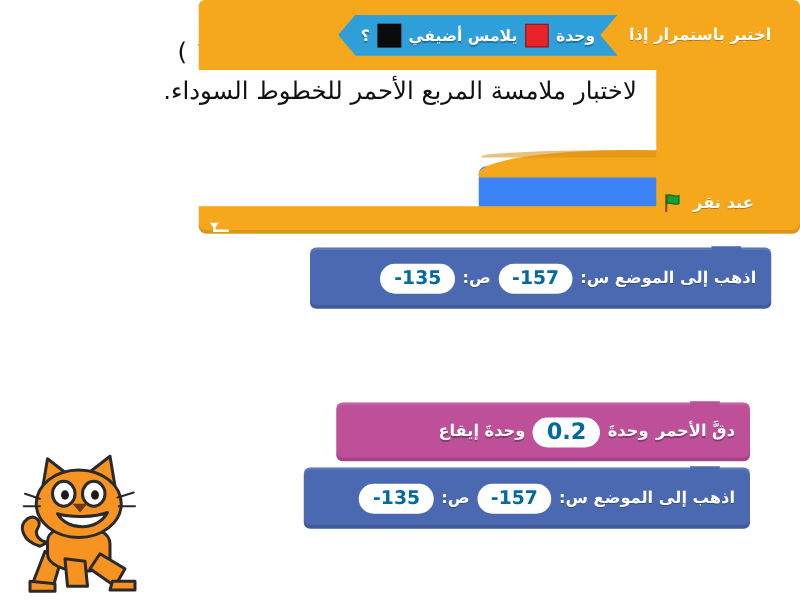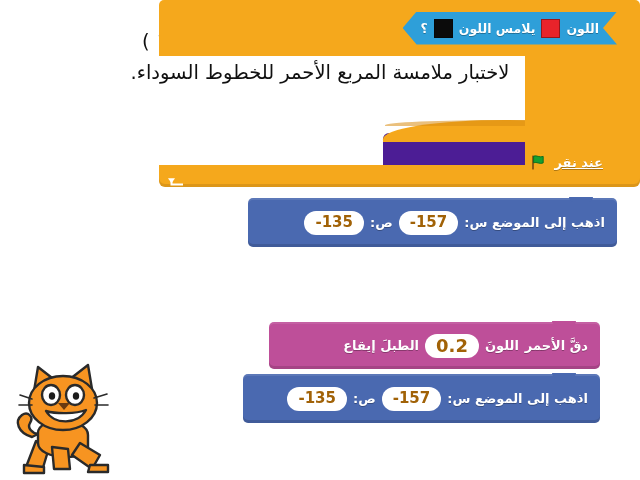--- a/index.html
+++ b/index.html
@@ -57,26 +57,25 @@
     white-space: nowrap;
     text-shadow: 0 1px 0 rgba(0,0,0,.28);
   }
 
   
   #hat-block {
     right: 23px;
     top: 133px;
     width: 234px;
     height: 52px;
-    background: #4c1d95;
+    background: #3b82f6;
     border-radius: 6px 6px 7px 7px;
     justify-content: flex-start;
     padding: 0 14px 0 0;
     box-shadow: inset 0 -3px 0 rgba(0,0,0,.10);
-    text-decoration: underline;
   }
   #hat-block .hat-dome {
     position: absolute;
     left: 0; right: 0;
     top: -13px;
     height: 22px;
     background: #F5A81C;
     border-radius: 60% 55% 0 0 / 100% 100% 0 0;
   }
   #hat-block .hat-dome::after {
@@ -132,21 +131,21 @@
   }
   #motion-block-2 {
     right: 40px;
     top: 374px;
     width: 357px;
   }
 
   
   .oval {
     background: #ffffff;
-    color: #a16207;
+    color: #0369a1;
     border-radius: 12px;
     padding: 2px 11px 3px;
     font-size: 15px;
     font-weight: bold;
     text-shadow: none;
     direction: ltr;
     display: inline-flex;
     align-items: center;
     line-height: 19px;
     min-width: 26px;
@@ -302,46 +301,47 @@
     <span class="notch-top"></span>
     <span>اذهب إلى الموضع س:</span>
     <span class="oval">-157</span>
     <span>ص:</span>
     <span class="oval">-135</span>
   </div>
 
   <div id="loop-block">
     <div class="c-top">
       <span class="notch-top"></span>
+      <span>اختبر باستمرار إذا</span>
       <span class="bool-hex">
-        <span>اللون</span>
+        <span>وحدة</span>
         <span class="swatch red"></span>
-        <span>يلامس اللون</span>
+        <span>يلامس أضيفي</span>
         <span class="swatch black"></span>
         <span>؟</span>
       </span>
     </div>
     <div class="c-arm"></div>
     <div class="c-lip"></div>
     <div class="c-foot">
       <span class="loop-arrow">
         <svg viewBox="0 0 18 13" width="18" height="13" aria-hidden="true">
           <path d="M17 10.5 L5.5 10.5 L5.5 6.5" fill="none" stroke="#FFFFFF" stroke-width="2"></path>
           <path d="M5.5 3.2 L9.0 8.2 L2.0 8.2 Z" fill="#FFFFFF" transform="rotate(180 5.5 6.2)"></path>
         </svg>
       </span>
     </div>
   </div>
 
   <div class="blk sound" id="sound-block">
     <span class="notch-top"></span>
     <span>دقَّ الأحمر</span>
-    <span>اللونَ</span>
+    <span>وحدةَ</span>
     <span class="oval small">0.2</span>
-    <span>الطبلَ إيقاع</span>
+    <span>وحدةَ إيقاع</span>
   </div>
 
   <div class="blk motion" id="motion-block-2">
     <span class="notch-top"></span>
     <span>اذهب إلى الموضع س:</span>
     <span class="oval">-157</span>
     <span>ص:</span>
     <span class="oval">-135</span>
   </div>
 

